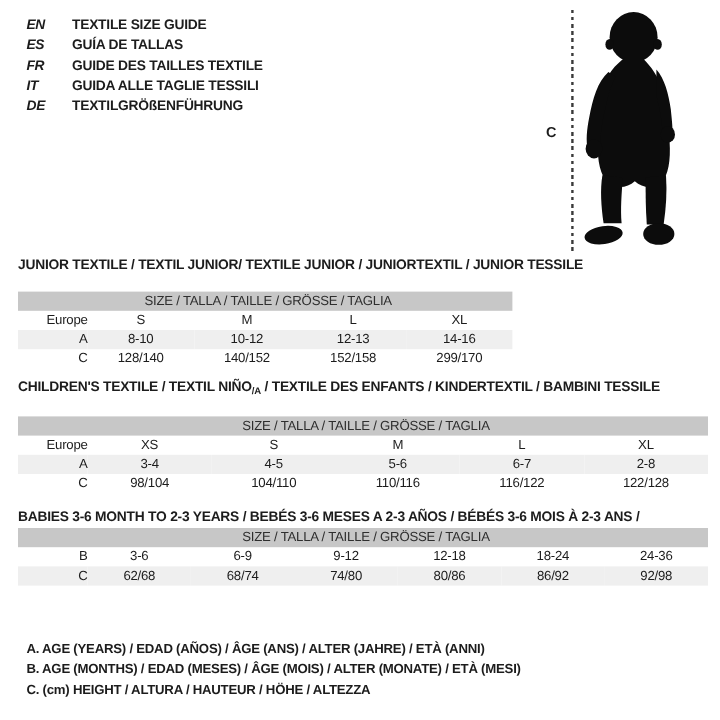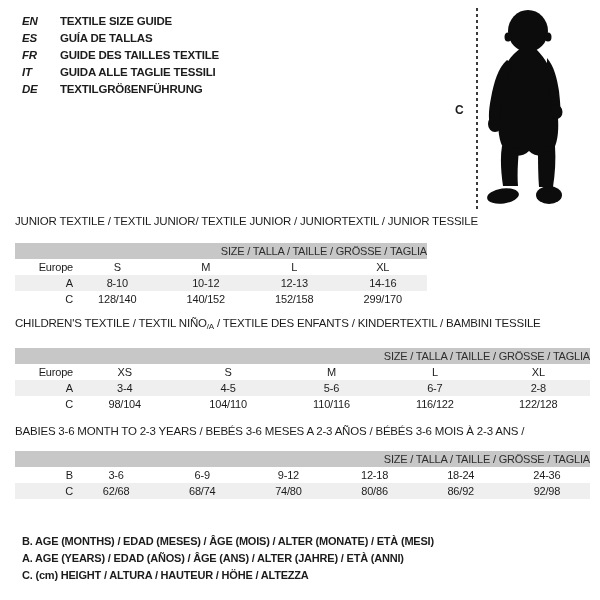--- a/index.html
+++ b/index.html
@@ -14,33 +14,33 @@
   .lang-code{width:38px;font-style:italic;}
   
   .height-line{
     position:absolute;left:476px;top:8px;width:2px;height:203px;
     background:repeating-linear-gradient(to bottom,#3a3a3a 0 3px,transparent 3px 6px);
   }
   .height-label{position:absolute;left:455px;top:103px;font-size:12px;font-weight:700;}
   .baby{position:absolute;left:485px;top:6px;}
   
   .tbl-block{position:absolute;left:15px;}
-  .tbl-title{font-size:11.5px;font-weight:400;line-height:13px;white-space:nowrap;}
+  .tbl-title{font-size:11.5px;font-weight:700;line-height:13px;white-space:nowrap;}
   .tbl-title .sub{font-size:8px;vertical-align:-2px;}
   .t1{top:215px;}
   .t2{top:317px;}
   .t3{top:425px;}
   .t1 .tbl-title,.t2 .tbl-title{margin-bottom:15px;}
-  .t3 .tbl-title{margin-bottom:13px;}
+  .t3 .tbl-title{margin-bottom:2px;}
   table.size-table{border-collapse:collapse;table-layout:fixed;font-size:11px;color:#1c1c1c;}
   table.w1{width:412px;}
   table.w2{width:575px;}
   col.c-label{width:58px;}
   .size-table th.bar{
-    background:#c7c7c7;height:16px;text-align:right;padding:0 0 0 5px;
+    background:#c7c7c7;height:16px;text-align:center;padding:0 0 0 5px;
     font-size:11px;font-weight:400;color:#2e2e2e;white-space:nowrap;
   }
   .size-table td{height:16px;padding:0;text-align:center;font-weight:400;white-space:nowrap;}
   .size-table td.lbl{text-align:right;padding-left:5px;}
   .size-table tr.alt td{background:#efefef;}
   
   .footnotes{position:absolute;left:22px;top:533px;}
   .footnote{height:17px;line-height:17px;font-size:11px;font-weight:700;white-space:nowrap;}
 </style>
 </head>
@@ -214,16 +214,16 @@
         <td>74/80</td>
         <td>80/86</td>
         <td>86/92</td>
         <td>92/98</td>
       </tr>
     </tbody>
   </table>
 </div>
 
 <div class="footnotes">
+  <div class="footnote">A. AGE (YEARS) / EDAD (AÑOS) / ÂGE (ANS) / ALTER (JAHRE) / ETÀ (ANNI)</div>
   <div class="footnote">B. AGE (MONTHS) / EDAD (MESES) / ÂGE (MOIS) / ALTER (MONATE) / ETÀ (MESI)</div>
-  <div class="footnote">A. AGE (YEARS) / EDAD (AÑOS) / ÂGE (ANS) / ALTER (JAHRE) / ETÀ (ANNI)</div>
   <div class="footnote">C. (cm) HEIGHT / ALTURA / HAUTEUR / HÖHE / ALTEZZA</div>
 </div>
 
 </body></html>

